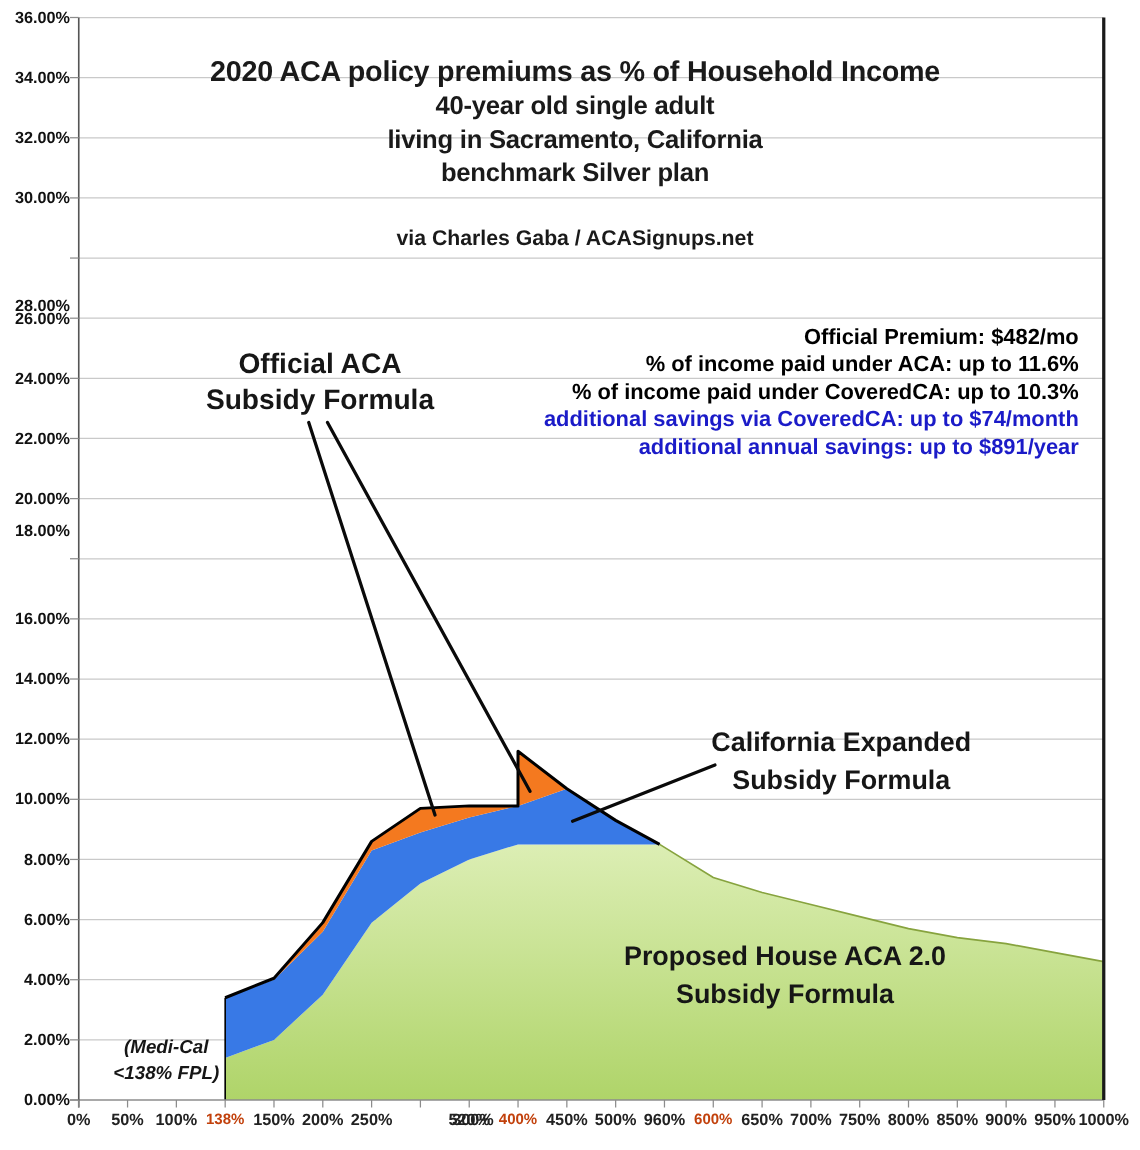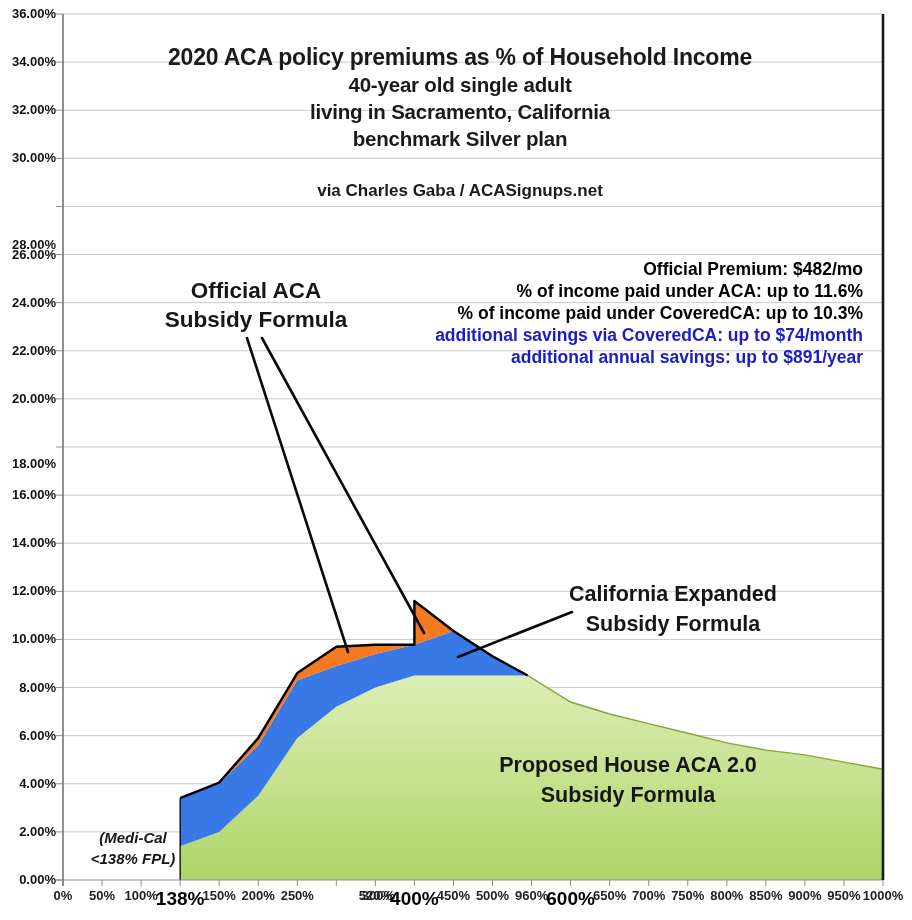--- a/index.html
+++ b/index.html
@@ -23,21 +23,21 @@
                 font-weight:700;color:#161616;white-space:nowrap;}
   .lbl-official{left:256px;top:276px;font-size:22.5px;line-height:29px;}
   .lbl-california{left:673px;top:579px;font-size:21.5px;line-height:30px;}
   .lbl-house{left:628px;top:750px;font-size:21.5px;line-height:30px;}
   .lbl-medical{left:133px;top:827px;font-size:15px;line-height:21px;font-style:italic;}
   
   .ytick{position:absolute;right:856px;font-size:13px;font-weight:700;
          color:#111;white-space:nowrap;line-height:16px;}
   .xtick{position:absolute;top:888px;transform:translateX(-50%);
          font-size:13px;font-weight:700;color:#222;white-space:nowrap;}
-  .xbold{font-weight:900;color:#000000;font-size:19px;}
+  .xbold{font-weight:900;color:#c2410c;font-size:12px;}
 </style>
 </head>
 <body>
 
 <div id="chart">
 
   <svg id="plot-svg" viewBox="0 0 912 920" xmlns="http://www.w3.org/2000/svg">
       <defs>
         <linearGradient id="gg" x1="0" y1="0" x2="0" y2="1">
           <stop offset="0" stop-color="#DCEEB4"></stop>
@@ -151,21 +151,21 @@
   <div>
       <div class="ytick" style="top: 872px;">0.00%</div>
       <div class="ytick" style="top: 823.889px;">2.00%</div>
       <div class="ytick" style="top: 775.778px;">4.00%</div>
       <div class="ytick" style="top: 727.667px;">6.00%</div>
       <div class="ytick" style="top: 679.556px;">8.00%</div>
       <div class="ytick" style="top: 631.444px;">10.00%</div>
       <div class="ytick" style="top: 583.333px;">12.00%</div>
       <div class="ytick" style="top: 535.222px; margin-left: 41px;">14.00%</div>
       <div class="ytick" style="top: 487.111px;">16.00%</div>
-      <div class="ytick" style="top: 456px;">18.00%</div>
+      <div class="ytick" style="top: 417px;">18.00%</div>
       <div class="ytick" style="top: 390.889px;">20.00%</div>
       <div class="ytick" style="top: 342.778px;">22.00%</div>
       <div class="ytick" style="top: 294.667px;">24.00%</div>
       <div class="ytick" style="top: 246.556px;">26.00%</div>
       <div class="ytick" style="top: 198.444px; margin-top: 39px;">28.00%</div>
       <div class="ytick" style="top: 150.333px;">30.00%</div>
       <div class="ytick" style="top: 102.222px;">32.00%</div>
       <div class="ytick" style="top: 54.1111px;">34.00%</div>
       <div class="ytick" style="top: 6px;">36.00%</div>
       <div class="xtick" style="left: 63px;">0%</div>

